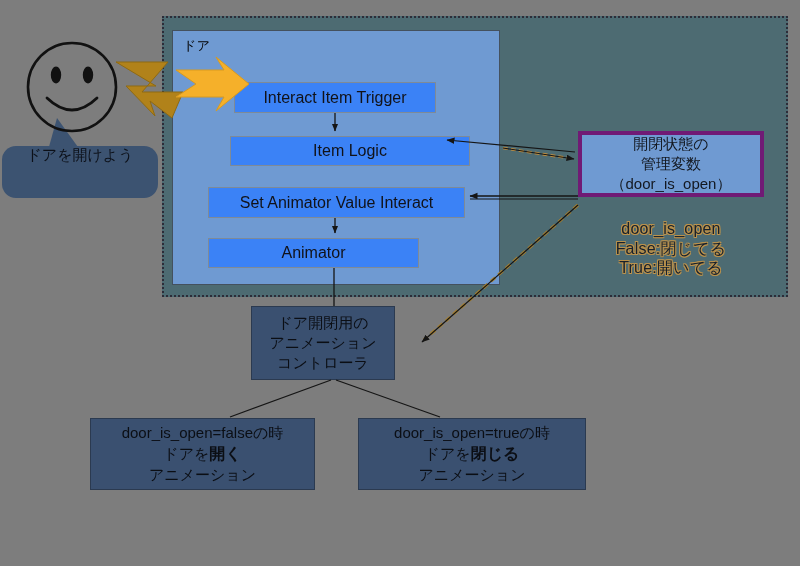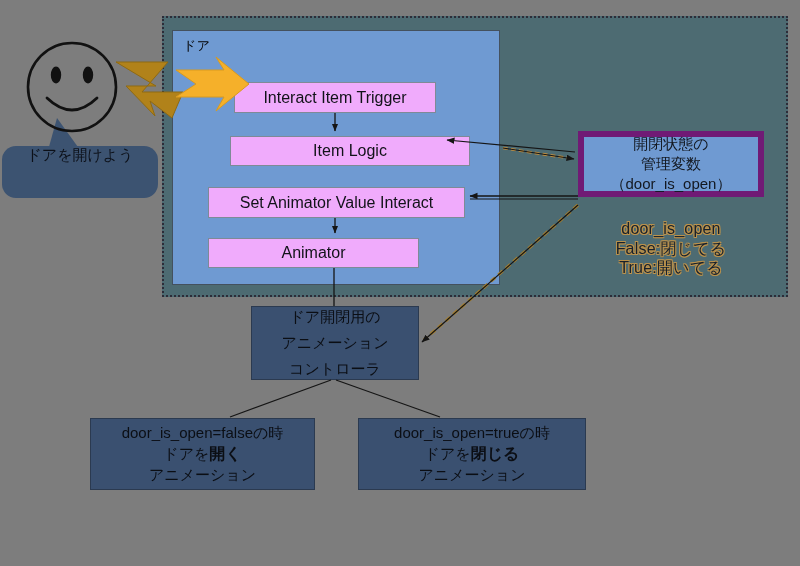--- a/index.html
+++ b/index.html
@@ -42,42 +42,42 @@
   #door-group-label {
     position: absolute;
     left: 10px; top: 6px;
     font-size: 13px;
     color: #000000;
     letter-spacing: 0.5px;
   }
 
   
   .node {
-    background: #f0abfc;
+    background: #3b82f6;
     border: 1px solid #7e8a97;
     box-sizing: border-box;
     display: flex;
     align-items: center;
     justify-content: center;
     color: #111218;
     font-size: 16px;
     line-height: 1.1;
     text-align: center;
   }
   #node-interact-item-trigger { left: 234px; top: 82px;  width: 202px; height: 31px; }
   #node-item-logic           { left: 230px; top: 136px; width: 240px; height: 30px; }
   #node-set-animator         { left: 208px; top: 187px; width: 257px; height: 31px; font-size: 16px;}
   #node-animator             { left: 208px; top: 238px; width: 211px; height: 30px; }
 
   
   #node-door-is-open-var {
     left: 578px; top: 131px;
     width: 186px; height: 66px;
     background: #6f9ad2;
-    border: 6px solid #701a75;
+    border: 4px solid #701a75;
     box-sizing: border-box;
     display: flex;
     flex-direction: column;
     align-items: center;
     justify-content: center;
     color: #131820;
     font-size: 15px;
     line-height: 1.32;
     text-align: right;
   }
@@ -105,24 +105,23 @@
     box-sizing: border-box;
     display: flex;
     flex-direction: column;
     align-items: center;
     justify-content: center;
     color: #0b0e14;
     text-align: center;
   }
   #node-anim-controller {
     left: 251px; top: 306px;
-    width: 168px; height: 74px;
+    width: 144px; height: 74px;
     font-size: 15px;
     line-height: 1.33;
-    justify-content: space-between;
   }
   #node-anim-false {
     left: 90px; top: 418px;
     width: 225px; height: 72px;
     font-size: 15px;
     line-height: 1.36;
   }
   #node-anim-true {
     left: 358px; top: 418px;
     width: 228px; height: 72px;

